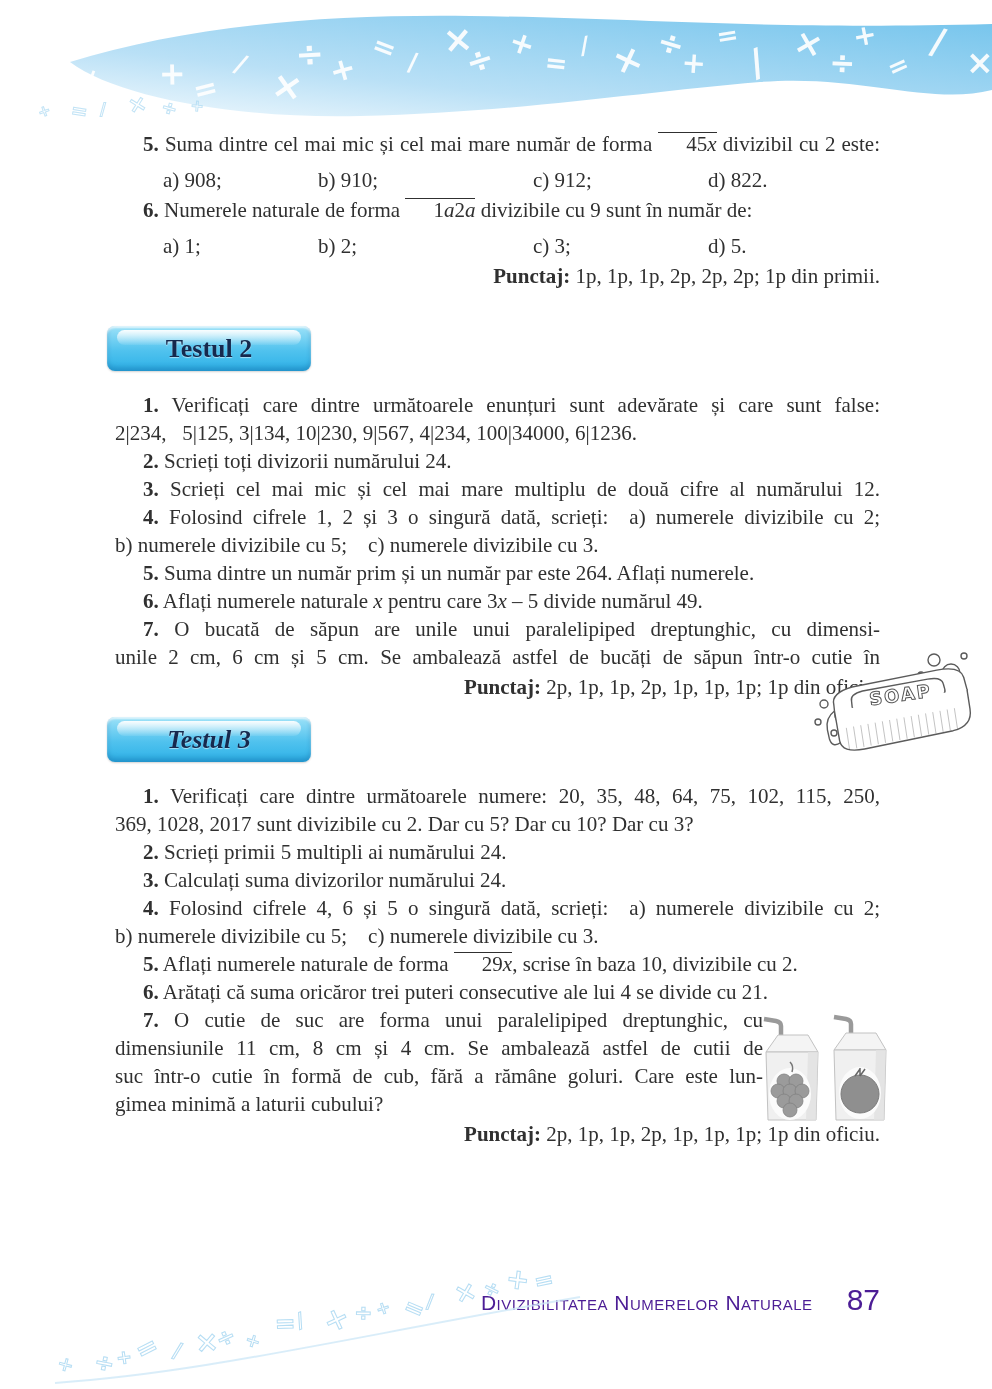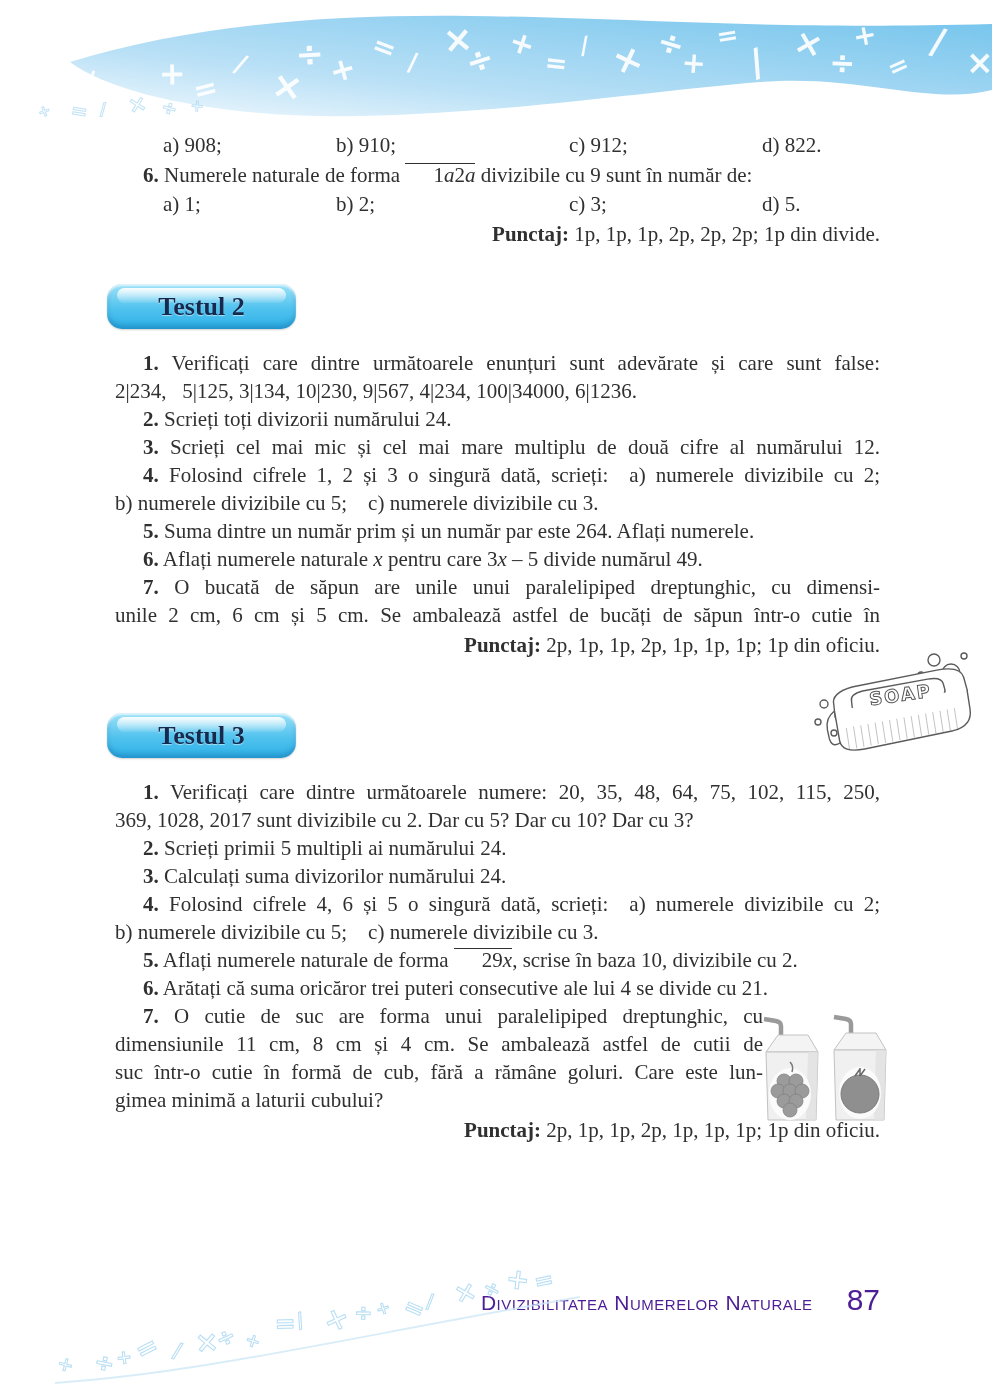--- a/index.html
+++ b/index.html
@@ -6,34 +6,34 @@
   .page{position:relative;width:992px;height:1389px;background:#fff;overflow:hidden;
         font-family:"Liberation Serif",serif;color:#303030;}
   svg text{font-family:"DejaVu Sans",sans-serif;}
   .hdr{position:absolute;top:0;left:0;}
   .btm{position:absolute;left:0;bottom:0;}
   .content{position:absolute;left:115px;top:130px;width:765px;font-size:21px;line-height:28px;}
   .ln{min-height:28px;}
   .jl{text-align:justify;text-align-last:justify;}
   .ind{text-indent:28px;}
   .qn{font-weight:bold;}
-  .opts{display:grid;grid-template-columns:155px 215px 175px 1fr;padding-left:48px;margin:1px 0 2px 0;gap:18px;}
+  .opts{display:grid;grid-template-columns:155px 215px 175px 1fr;padding-left:48px;margin:8px 0 2px 0;}
   .punctaj{text-align:right;margin-top:2px;}
   .punctaj b{font-weight:bold;}
   .ovl{display:inline-block;border-top:1.5px solid #303030;line-height:1.02;padding-top:1px;}
   i{font-style:italic;}
-  .badge{position:relative;width:189px;height:45px;margin:36px 0 20px -8px;border-radius:15px;
+  .badge{position:relative;width:204px;height:45px;margin:36px 0 20px -8px;border-radius:8px;
          background:linear-gradient(180deg,#9ee2f8 0%,#50c2ee 55%,#2db1e7 100%);
          box-shadow:inset 0 -4px 5px rgba(10,80,140,.30),inset 0 2px 2px rgba(255,255,255,.70),0 1px 2px rgba(0,0,0,.18);}
   .badge::before{content:"";position:absolute;left:10px;right:10px;top:4px;height:15px;border-radius:9px;
          background:linear-gradient(180deg,rgba(255,255,255,.95),rgba(255,255,255,.08));}
   .badge span{position:absolute;inset:0;display:flex;align-items:center;justify-content:center;
          font-weight:bold;font-size:26px;color:#16294e;
          text-shadow:0 1px 1px rgba(255,255,255,.55);}
-  .badge.t3{margin-top:54px;}
+  .badge.t3{margin-top:16px;font-style:italic;}
   .q7narrow{width:648px;}
   .soap{position:absolute;left:814px;top:646px;}
   .juice{position:absolute;left:756px;top:1014px;}
   .footer{position:absolute;top:1283px;right:112px;display:flex;align-items:baseline;gap:34px;
           color:#4c1d95;font-family:"Liberation Sans",sans-serif;}
   .footer .t{font-variant:small-caps;font-size:21px;letter-spacing:.5px;}
   .footer .n{font-size:30px;}
 </style>
 </head>
 <body>
@@ -84,38 +84,42 @@
         <text x="70" y="116.5" font-size="20" transform="rotate(9 70 116.5)">=</text>
         <text x="100" y="115" font-size="17" transform="rotate(-2 100 115)">/</text>
         <text x="130" y="113.5" font-size="22" transform="rotate(-13 130 113.5)">×</text>
         <text x="160" y="112" font-size="19" transform="rotate(16 160 112)">÷</text>
         <text x="190" y="110.5" font-size="16" transform="rotate(5 190 110.5)">+</text>
       </g>
   </svg>
 
   <div class="content">
 
+    <div class="ln jl ind">
+      <b class="qn">5.</b>
+      <span>Suma dintre cel mai mic și cel mai mare număr de forma </span><span class="ovl"><span>45</span><i>x</i></span><span> divizibil cu 2 este:</span>
+    </div>
     <div class="opts">
       <span>a) 908;</span>
       <span>b) 910;</span>
       <span>c) 912;</span>
       <span>d) 822.</span>
     </div>
     <div class="ln ind">
       <b class="qn">6.</b>
       <span>Numerele naturale de forma </span><span class="ovl"><span>1</span><i>a</i><span>2</span><i>a</i></span><span> divizibile cu 9 sunt în număr de:</span>
     </div>
     <div class="opts">
       <span>a) 1;</span>
       <span>b) 2;</span>
       <span>c) 3;</span>
       <span>d) 5.</span>
     </div>
     <div class="ln punctaj">
-      <b>Punctaj:</b><span> 1p, 1p, 1p, 2p, 2p, 2p; 1p din divide.</span>
+      <b>Punctaj:</b><span> 1p, 1p, 1p, 2p, 2p, 2p; 1p din primii.</span>
     </div>
 
     <div class="badge">
       <span>Testul 2</span>
     </div>
 
     <div class="ln jl ind">
       <b class="qn">1.</b>
       <span>Verificați care dintre următoarele enunțuri sunt adevărate și care sunt false:</span>
     </div>

